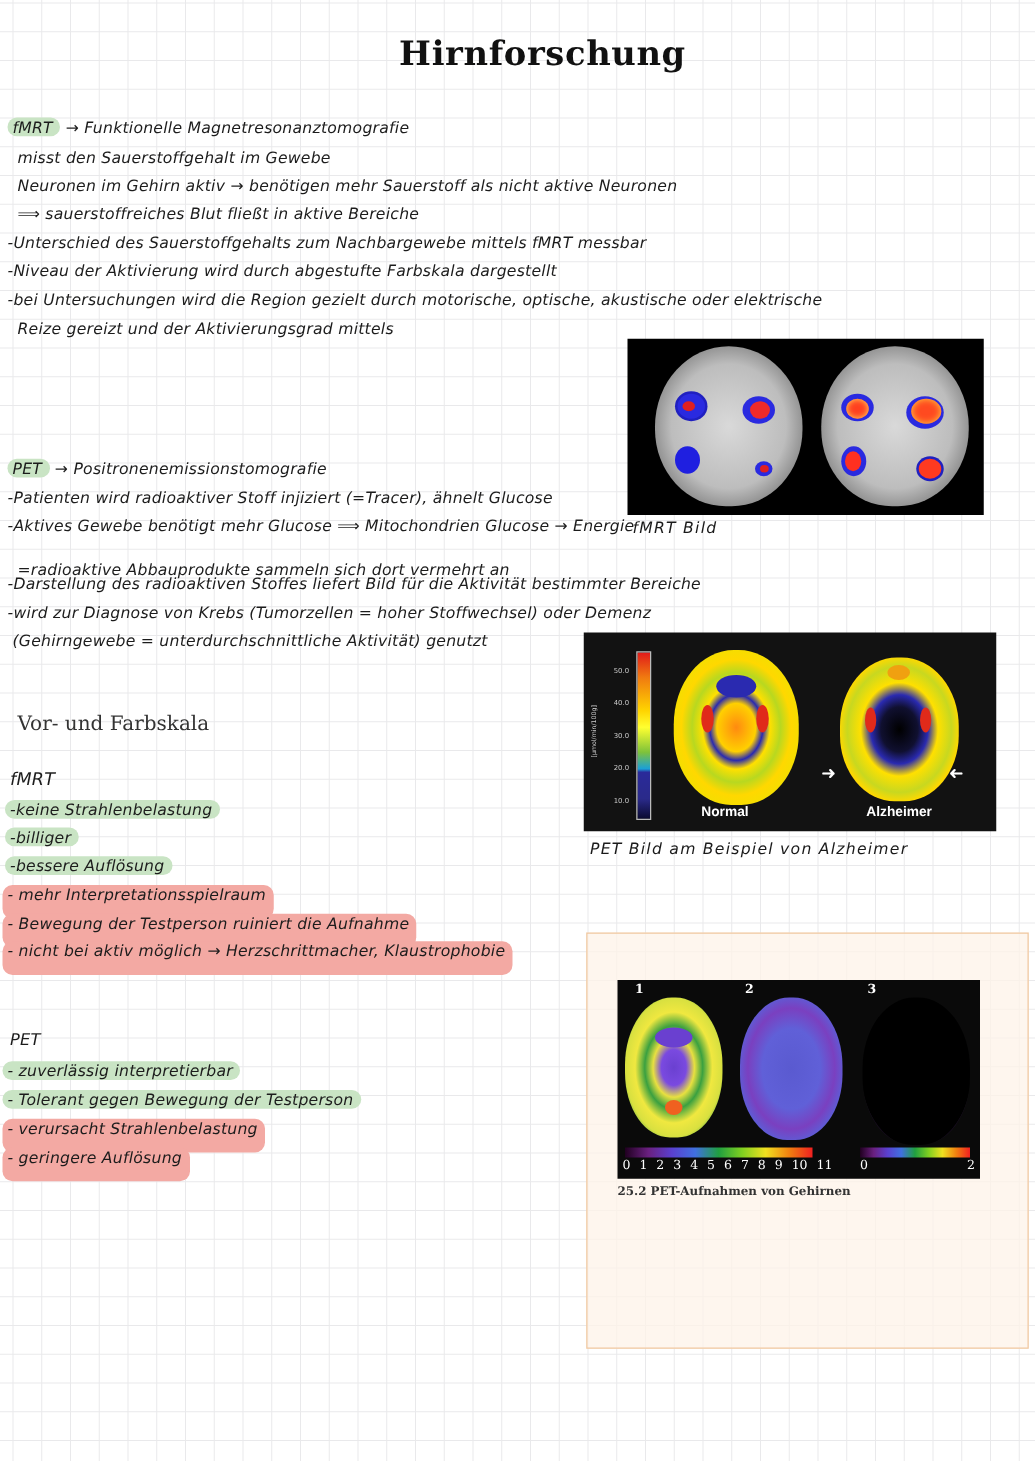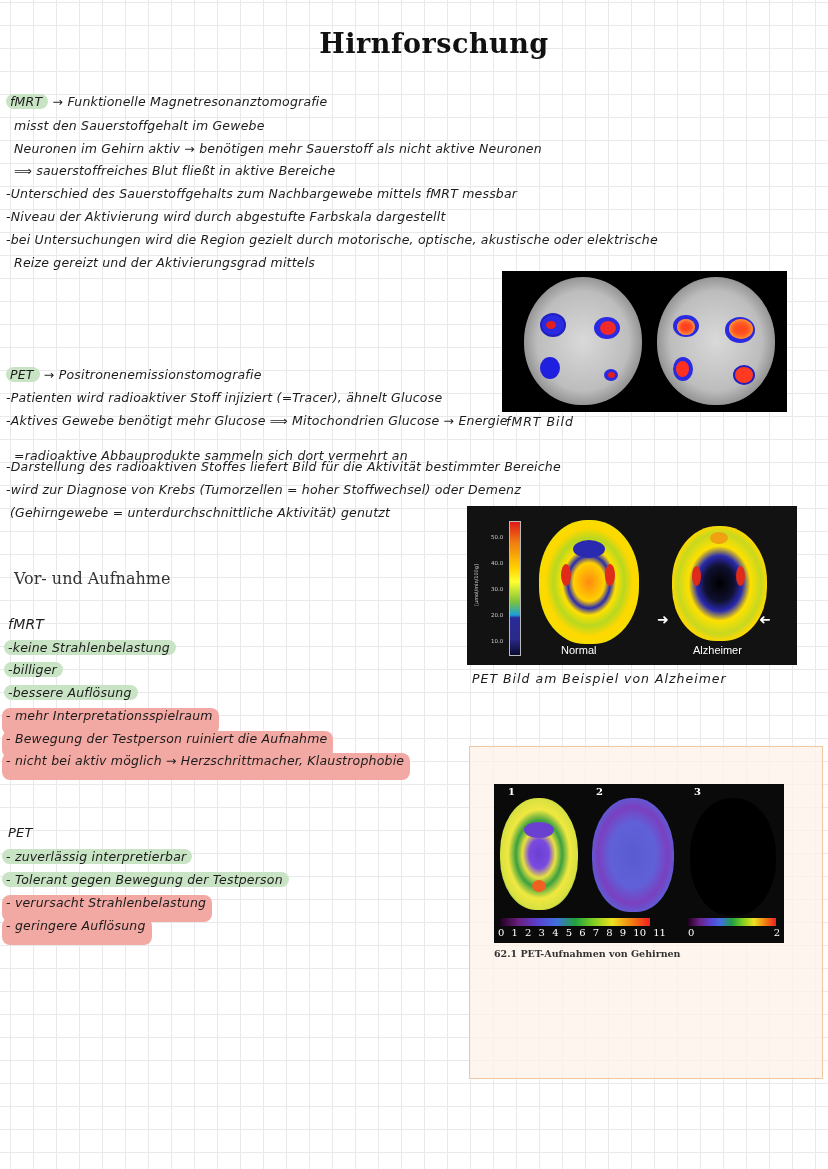--- a/index.html
+++ b/index.html
@@ -52,21 +52,21 @@
   }
   .scale-label { position: absolute; left: 24px; font-size: 5.5px; color: #ccc; }
   .scale-unit {
     position: absolute; left: 6px; top: 70px; font-size: 5px; color: #ccc;
     transform: rotate(-90deg); transform-origin: left top; white-space: nowrap;
   }
   .pet-brain {
     position: absolute; border-radius: 48% 48% 46% 46%;
   }
   .pet-label {
-    position: absolute; color: #fff; font-weight: normal; font-size: 11px;
+    position: absolute; color: #fff; font-weight: bold; font-size: 11px;
     font-family: "Liberation Sans", sans-serif;
   }
   .arrow-white { position: absolute; color: #fff; font-size: 14px; font-weight: bold; }
 
   
   .info-box {
     left: 469px; top: 746px; width: 352px; height: 331px;
     background: rgba(253, 243, 232, 0.75);
     border: 1.5px solid #f0c7a0;
   }
@@ -165,21 +165,21 @@
     <div class="blob" style="left:20px; top:40px; width:9px; height:20px; background:#e02a1a;"></div>
     <div class="blob" style="left:64px; top:40px; width:9px; height:20px; background:#e02a1a;"></div>
     <div class="blob" style="left:38px; top:6px; width:18px; height:12px; background:#f0a010;"></div>
   </div>
   <div class="arrow-white" style="left:190px; top:105px;">➜</div>
   <div class="arrow-white" style="left:292px; top:105px; transform: scaleX(-1);">➜</div>
   <div class="pet-label" style="left:226px; top:138px;">Alzheimer</div>
 </div>
 <div class="caption" style="left:472px; top:671px;">PET Bild am Beispiel von Alzheimer</div>
 
-<div class="serif-h" style="left:14px; top:569px;">Vor- und Aufnahme</div>
+<div class="serif-h" style="left:14px; top:569px;">Vor- und Farbskala</div>
 
 <div class="hw" style="left:8px; top:616px; font-size:14px;">fMRT</div>
 <div class="hw" style="left:4px; top:640px;"><span class="hl-green">-keine Strahlenbelastung</span></div>
 <div class="hw" style="left:4px; top:662px;"><span class="hl-green">-billiger</span></div>
 <div class="hw" style="left:4px; top:685px;"><span class="hl-green">-bessere Auflösung</span></div>
 <div class="hw" style="left:2px; top:708px;"><span class="hl-red">- mehr Interpretationsspielraum</span></div>
 <div class="hw" style="left:2px; top:731px;"><span class="hl-red">- Bewegung der Testperson ruiniert die Aufnahme</span></div>
 <div class="hw" style="left:2px; top:753px;"><span class="hl-red">- nicht bei aktiv möglich → Herzschrittmacher, Klaustrophobie</span></div>
 
 <div class="hw" style="left:8px; top:825px; font-size:13px;">PET</div>
@@ -218,14 +218,14 @@
       <span>9</span>
       <span>10</span>
       <span>11</span>
     </div>
     <div class="cbar" style="left:194px; width:88px; background: linear-gradient(to right, #200020, #6a2080, #5a40d0, #4070e0, #20a040, #80d020, #f0e020, #f08010, #f02020);"></div>
     <div class="cbar-ticks" style="left:194px; width:92px;">
       <span>0</span>
       <span>2</span>
     </div>
   </div>
-  <div class="fig-caption">62.1 PET-Aufnahmen von Gehirnen</div>
+  <div class="fig-caption">25.2 PET-Aufnahmen von Gehirnen</div>
 </div>
 
 </body></html>

